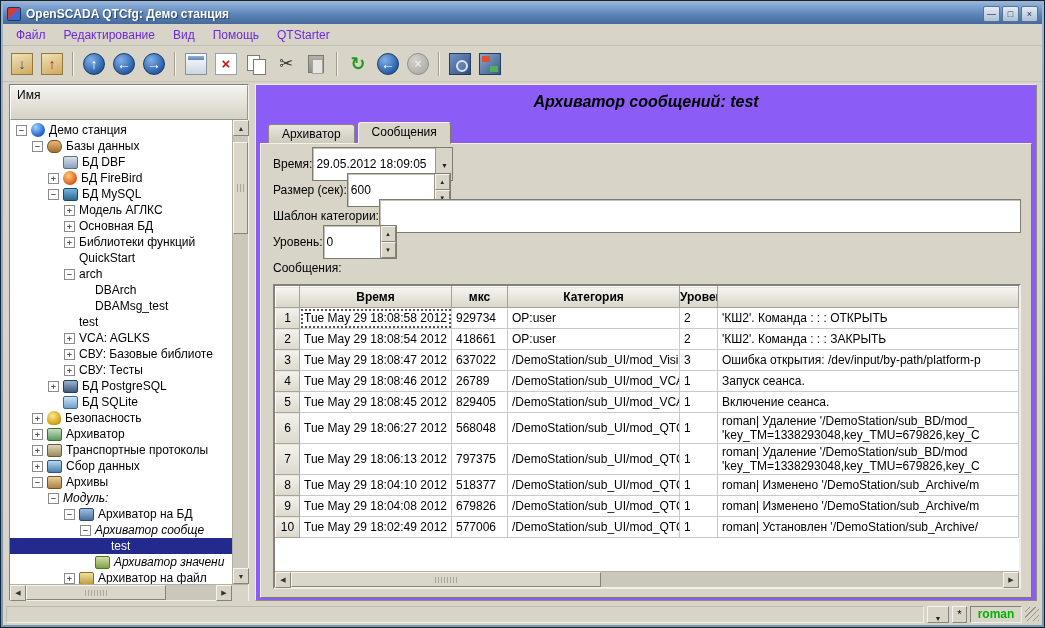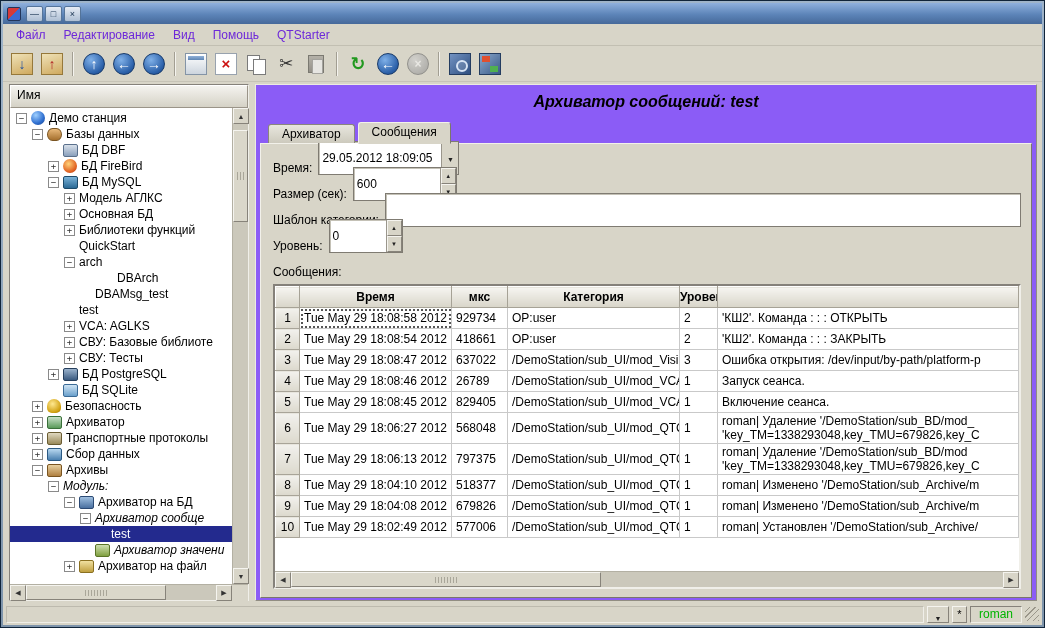--- a/index.html
+++ b/index.html
@@ -58,21 +58,21 @@
   .ic-qtstarter-vision{background:linear-gradient(135deg,#8aa8cc,#3a5a88);border:1px solid #243c60;position:relative}
   .ic-qtstarter-vision::before{content:"";position:absolute;left:2px;top:2px;width:8px;height:6px;background:#e05030}
   .ic-qtstarter-vision::after{content:"";position:absolute;right:2px;bottom:2px;width:8px;height:6px;background:#50b050}
 
   
   .main{flex:1;min-height:0;display:flex;align-items:stretch;background:#d8d5c8;padding:2px 5px 2px 6px}
 
   
   .tree-panel{width:240px;flex:none;display:flex;flex-direction:column;background:#fff;
       border:1px solid;border-color:#85817a #f0efe9 #f0efe9 #85817a}
-  .tree-header{height:23px;flex:none;font-size:12px;padding:2px 6px;color:#000;
+  .tree-header{height:35px;flex:none;font-size:12px;padding:2px 6px;color:#000;
       background:linear-gradient(#f4f3ef,#d5d2c6);border:1px solid;border-color:#fff #9a9488 #9a9488 #fff}
   .tree-body{flex:1;min-height:0;display:flex}
   .tree-items{flex:1;min-width:0;overflow:hidden;padding-top:2px;background:#fff}
   .tree-row{height:16px;display:flex;align-items:center;font-size:12px;white-space:nowrap;overflow:hidden;cursor:default}
   .tree-row.selected{background:#232a8e;color:#fff}
   .tree-row.italic .tlabel{font-style:italic}
   .exp{width:11px;height:11px;flex:none;border:1px solid #8a8a8a;background:#fff;color:#333;
        font-size:9px;line-height:9px;text-align:center;margin-right:4px;font-family:"DejaVu Sans Mono",monospace}
   .exp.none{visibility:hidden}
   .ticon{width:15px;height:13px;flex:none;margin-right:4px;border-radius:2px}
@@ -117,21 +117,21 @@
                padding:6px 0 10px;flex:none}
   .tabs{display:flex;align-items:flex-end;height:22px;flex:none;padding-left:8px;position:relative;z-index:2}
   .tab{height:19px;padding:2px 13px 0;font-size:12px;color:#000;cursor:default;
        background:linear-gradient(#e8e6de,#cdcabd);border:1px solid #8a867c;border-bottom:none;
        border-radius:3px 3px 0 0;margin-right:3px}
   .tab.active{height:22px;background:#d8d5c8;margin-bottom:-1px;
        border-color:#f2f1ea #7a766c #d8d5c8 #f2f1ea;border-bottom:1px solid #d8d5c8}
   .tab-pane{flex:1;min-height:0;display:flex;flex-direction:column;gap:3px;background:#d8d5c8;
        border:1px solid;border-color:#f2f1ea #7a766c #7a766c #f2f1ea;padding:8px 10px 8px 12px}
 
-  .frow{display:flex;align-items:flex-end;gap:6px;height:23px;flex:none;font-size:12px}
+  .frow{display:flex;align-items:center;gap:0;height:23px;flex:none;font-size:12px}
   .flabel{white-space:nowrap}
   .lineedit,.combo,.spin{display:flex;align-items:stretch;height:34px;background:#fff;
        border:1px solid #7f7b72;box-shadow:inset 1px 1px 0 #c4c1b6}
   .lineedit input,.combo input,.spin input{border:none;outline:none;font-size:12px;padding:0 3px;
        font-family:"Liberation Sans","DejaVu Sans",sans-serif;background:transparent;min-width:0}
   .combo input{width:122px}
   .spin.size input{width:86px}
   .spin.level input{width:56px}
   .lineedit.stretch{flex:1}
   .lineedit.stretch input{flex:1}
@@ -160,32 +160,33 @@
   .table-hthumb{width:310px}
 
   
   .statusbar{height:22px;flex:none;background:#d8d5c8;display:flex;align-items:center;gap:3px;padding:2px 3px}
   .status-spacer{flex:1;height:17px;border:1px solid;border-color:#bdbaae #f0efe9 #f0efe9 #bdbaae}
   .status-combo{width:22px;height:17px;display:grid;place-items:center;background:#d8d5c8;
        border:1px solid;border-color:#f5f4ef #87837a #87837a #f5f4ef}
   .status-combo-arrow::before{content:"▼";font-size:7px;color:#222}
   .status-box{min-width:15px;height:17px;display:grid;place-items:center;font-size:11px;color:#000;
        background:#d8d5c8;border:1px solid;border-color:#f5f4ef #87837a #87837a #f5f4ef}
-  .status-user{min-width:52px;height:17px;display:grid;place-items:center;font-size:12px;font-weight:normal;
+  .status-user{min-width:52px;height:17px;display:grid;place-items:center;font-size:12px;font-weight:bold;
        color:#00b400;background:#d8d5c8;border:1px solid;border-color:#85817a #f0efe9 #f0efe9 #85817a;padding:0 6px}
   .resize-grip{width:14px;height:14px;
        background:repeating-linear-gradient(135deg,transparent 0 3px,#9a968a 3px 4px)}
 </style>
 </head>
 <body>
 
 <div class="window">
 
   <div class="titlebar">
     <span class="win-icon"></span>
+    <span class="title-text">OpenSCADA QTCfg: Демо станция</span>
     <span class="win-btns" id="win-btns">
         <span class="win-btn">—</span>
         <span class="win-btn">□</span>
         <span class="win-btn">×</span>
       </span>
   </div>
 
   <div class="menubar" id="menubar">
       <span class="menu-item">Файл</span>
       <span class="menu-item">Редактирование</span>
@@ -290,21 +291,21 @@
               <span class="tlabel">Библиотеки функций</span>
             </div>
             <div class="tree-row" style="padding-left: 54px;">
               <span class="exp none"></span>
               <span class="tlabel">QuickStart</span>
             </div>
             <div class="tree-row" style="padding-left: 54px;">
               <span class="exp minus">−</span>
               <span class="tlabel">arch</span>
             </div>
-            <div class="tree-row" style="padding-left: 92px;">
+            <div class="tree-row" style="padding-left: 70px;">
               <span class="exp none"></span>
               <span class="tlabel">DBArch</span>
             </div>
             <div class="tree-row" style="padding-left: 70px;">
               <span class="exp none"></span>
               <span class="tlabel">DBAMsg_test</span>
             </div>
             <div class="tree-row" style="padding-left: 54px;">
               <span class="exp none"></span>
               <span class="tlabel">test</span>

